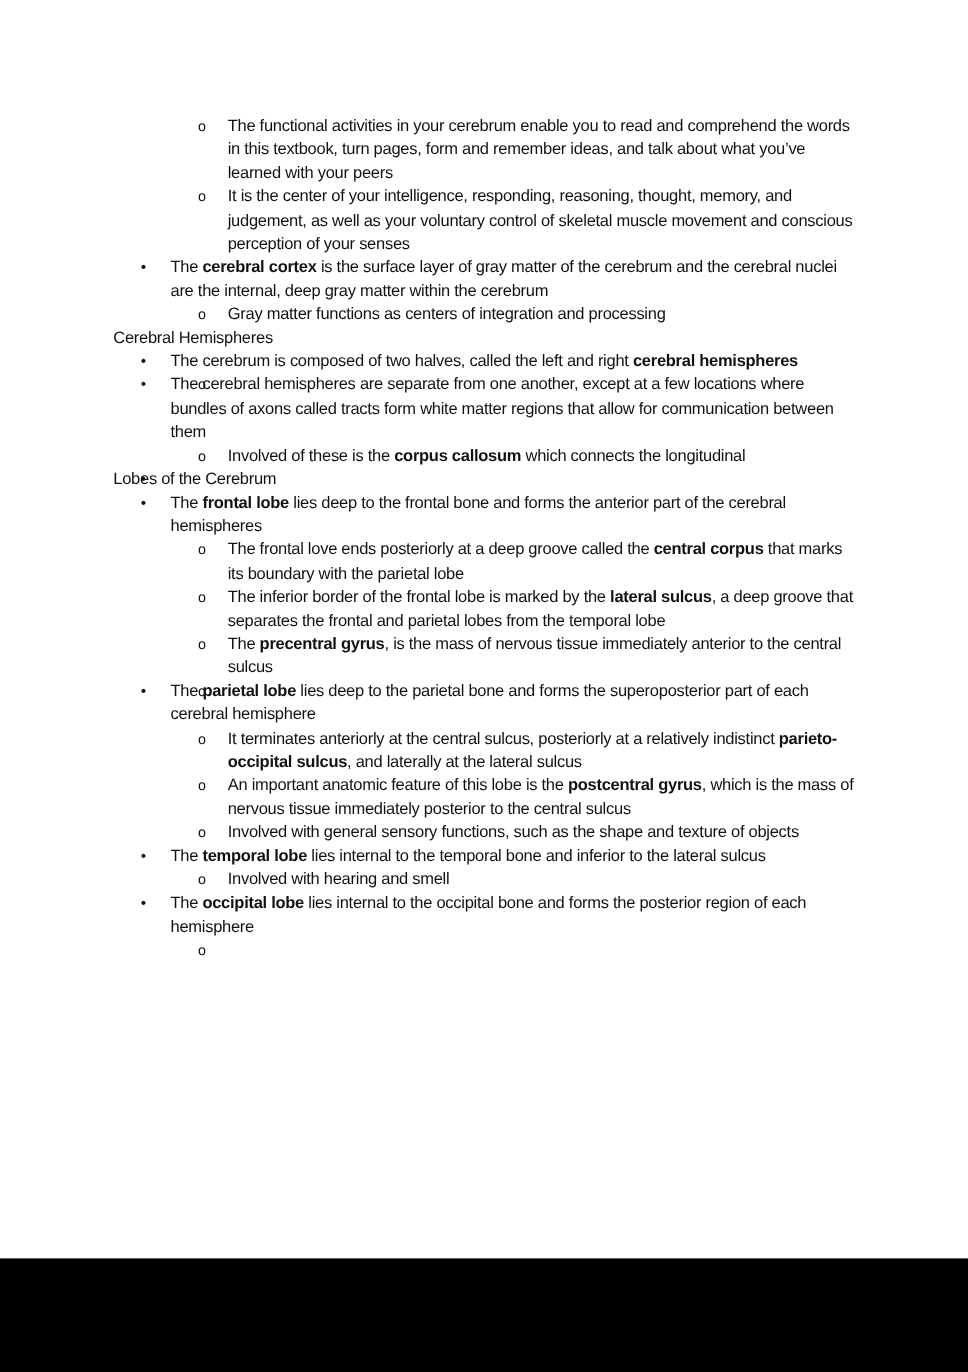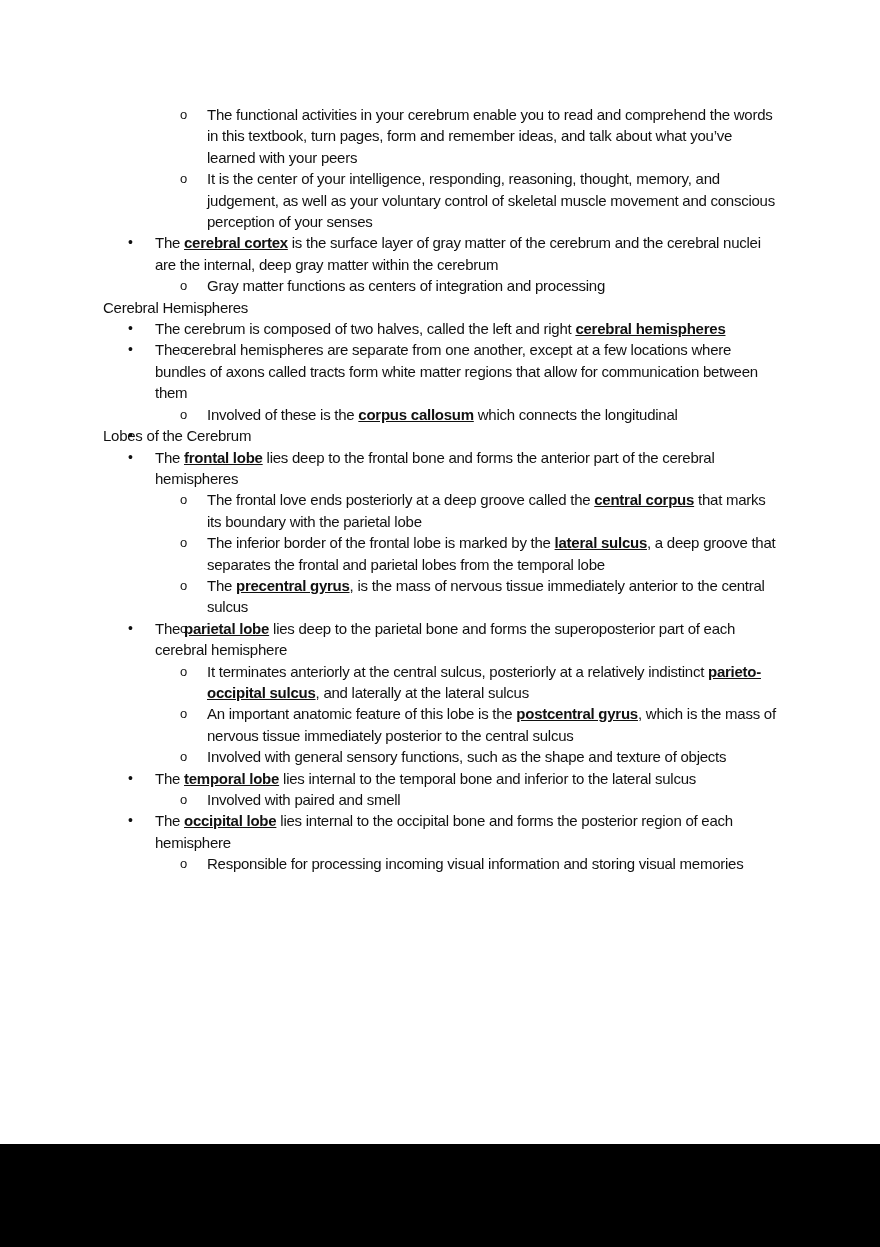--- a/index.html
+++ b/index.html
@@ -8,21 +8,21 @@
     font-family: "Liberation Sans", "DejaVu Sans", sans-serif; color: #111;
   }
   .page { position: absolute; left: 0; top: 0; width: 880px; height: 1144px; background: #fff; }
   .content { position: absolute; left: 103px; top: 104px; width: 680px; font-size: 15px; line-height: 21.4px; letter-spacing: -0.25px; }
   .heading { margin: 0; padding: 0; }
   .l1 { position: relative; padding-left: 52px; }
   .l2 { position: relative; padding-left: 104px; }
   .l1 .mark, .l2 .mark { position: absolute; top: 0; }
   .l1 .mark { left: 25px; font-size: 14px; }
   .l2 .mark { left: 77px; font-size: 13px; }
-  b { font-weight: bold; text-decoration: underline; }
+  b { font-weight: bold; }
   .bottom-bar { position: absolute; left: 0; top: 1144px; width: 880px; height: 103px; background: #000; }
 </style>
 </head>
 <body>
 
 <div class="page">
   <div class="content" id="doc-content">
       <div class="l2"><span class="mark">o</span><span><span>The functional activities in your cerebrum enable you to read and comprehend the words in this textbook, turn pages, form and remember ideas, and talk about what you’ve learned with your peers</span></span></div>
       <div class="l2"><span class="mark">o</span><span><span>It is the center of your intelligence, responding, reasoning, thought, memory, and judgement, as well as your voluntary control of skeletal muscle movement and conscious perception of your senses</span></span></div>
       <div class="l1"><span class="mark">•</span><span><span>The </span><b>cerebral cortex</b><span> is the surface layer of gray matter of the cerebrum and the cerebral nuclei are the internal, deep gray matter within the cerebrum</span></span></div>
@@ -37,18 +37,18 @@
       <div class="l1"><span class="mark">•</span><span><span>The </span><b>frontal lobe</b><span> lies deep to the frontal bone and forms the anterior part of the cerebral hemispheres</span></span></div>
       <div class="l2"><span class="mark">o</span><span><span>The frontal love ends posteriorly at a deep groove called the </span><b>central corpus</b><span> that marks its boundary with the parietal lobe</span></span></div>
       <div class="l2"><span class="mark">o</span><span><span>The inferior border of the frontal lobe is marked by the </span><b>lateral sulcus</b><span>, a deep groove that separates the frontal and parietal lobes from the temporal lobe</span></span></div>
       <div class="l2"><span class="mark">o</span><span><span>The </span><b>precentral gyrus</b><span>, is the mass of nervous tissue immediately anterior to the central sulcus</span></span></div>
       <div class="l2"><span class="mark">o</span></div>
       <div class="l1"><span class="mark">•</span><span><span>The </span><b>parietal lobe</b><span> lies deep to the parietal bone and forms the superoposterior part of each cerebral hemisphere</span></span></div>
       <div class="l2"><span class="mark">o</span><span><span>It terminates anteriorly at the central sulcus, posteriorly at a relatively indistinct </span><b>parieto-occipital sulcus</b><span>, and laterally at the lateral sulcus</span></span></div>
       <div class="l2"><span class="mark">o</span><span><span>An important anatomic feature of this lobe is the </span><b>postcentral gyrus</b><span>, which is the mass of nervous tissue immediately posterior to the central sulcus</span></span></div>
       <div class="l2"><span class="mark">o</span><span><span>Involved with general sensory functions, such as the shape and texture of objects</span></span></div>
       <div class="l1"><span class="mark">•</span><span><span>The </span><b>temporal lobe</b><span> lies internal to the temporal bone and inferior to the lateral sulcus</span></span></div>
-      <div class="l2"><span class="mark">o</span><span><span>Involved with paired and smell</span></span></div>
+      <div class="l2"><span class="mark">o</span><span><span>Involved with hearing and smell</span></span></div>
       <div class="l1"><span class="mark">•</span><span><span>The </span><b>occipital lobe</b><span> lies internal to the occipital bone and forms the posterior region of each hemisphere</span></span></div>
-      <div class="l2"><span class="mark">o</span><span><span>Responsible for processing incoming visual information and storing visual memories</span></span></div>
+      <div class="l2"><span class="mark">o</span></div>
     </div>
 </div>
 <div class="bottom-bar"></div>
 
 </body></html>

